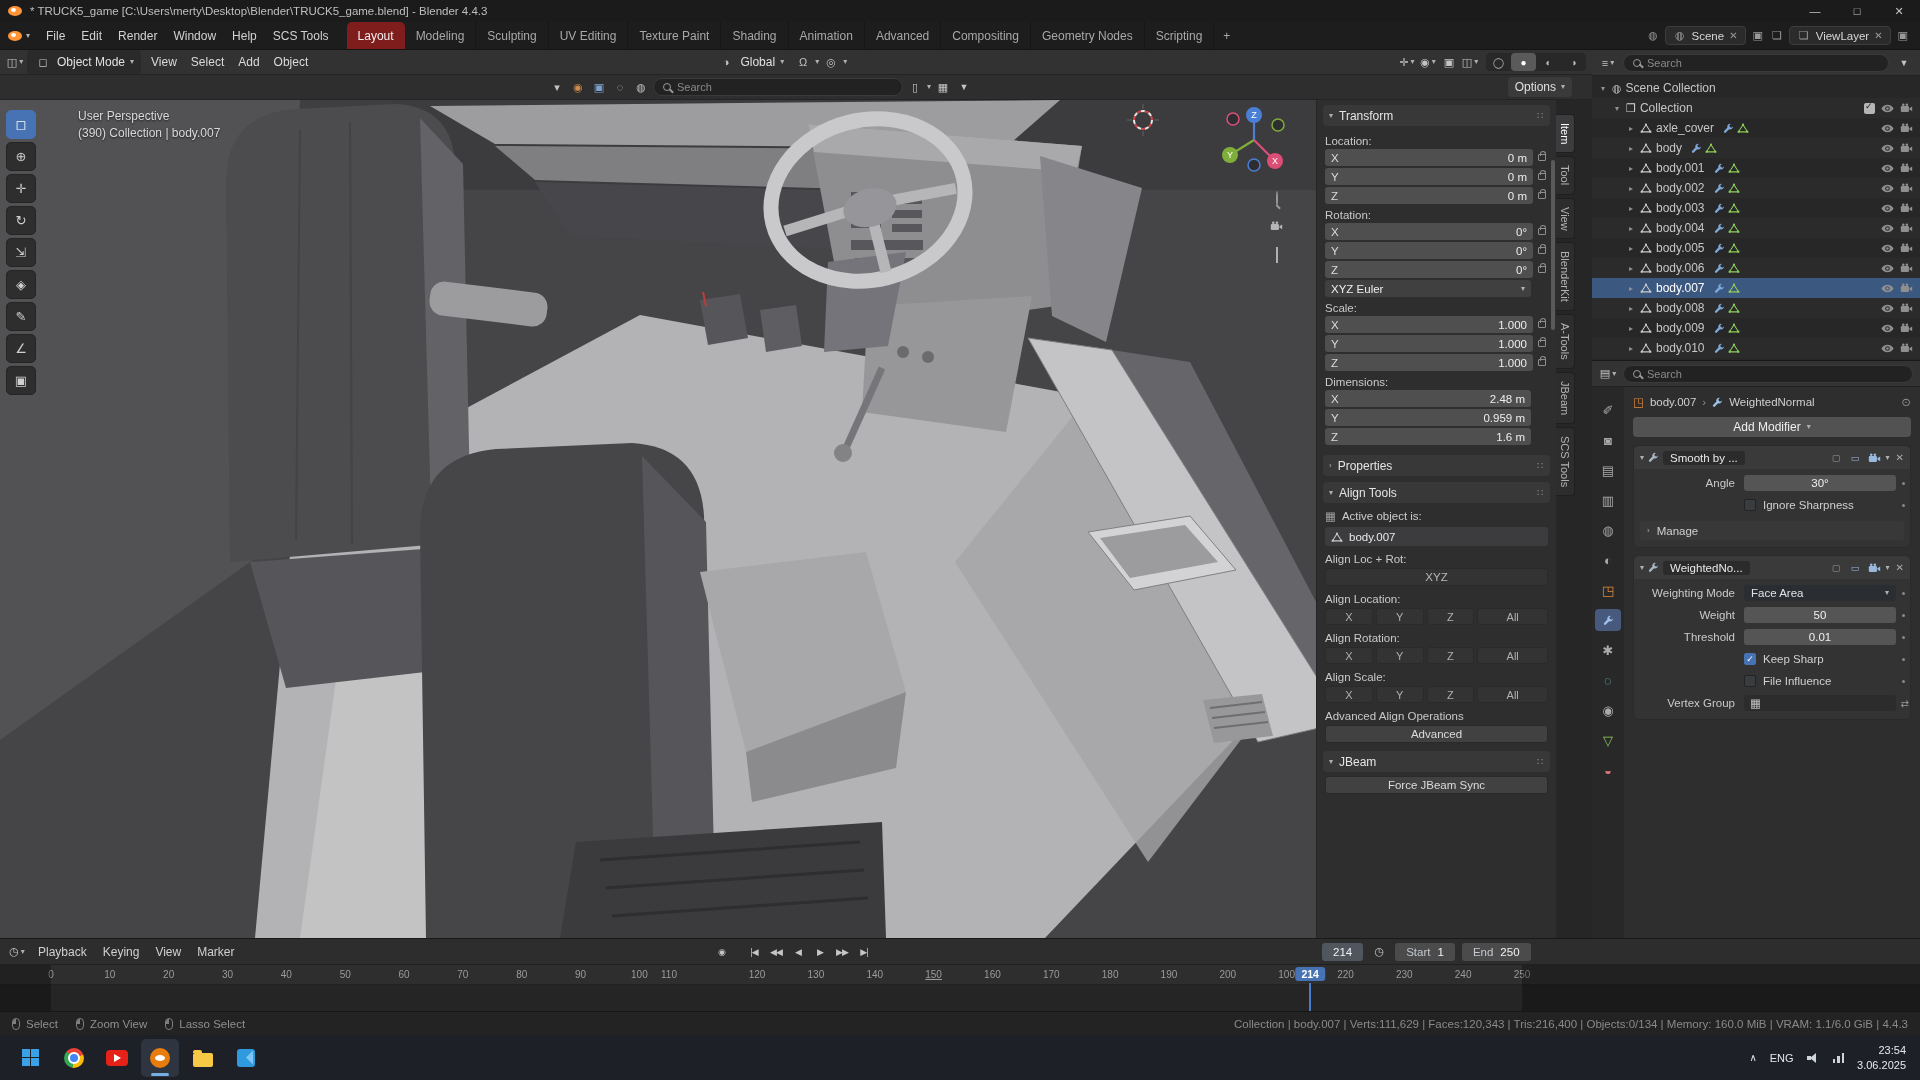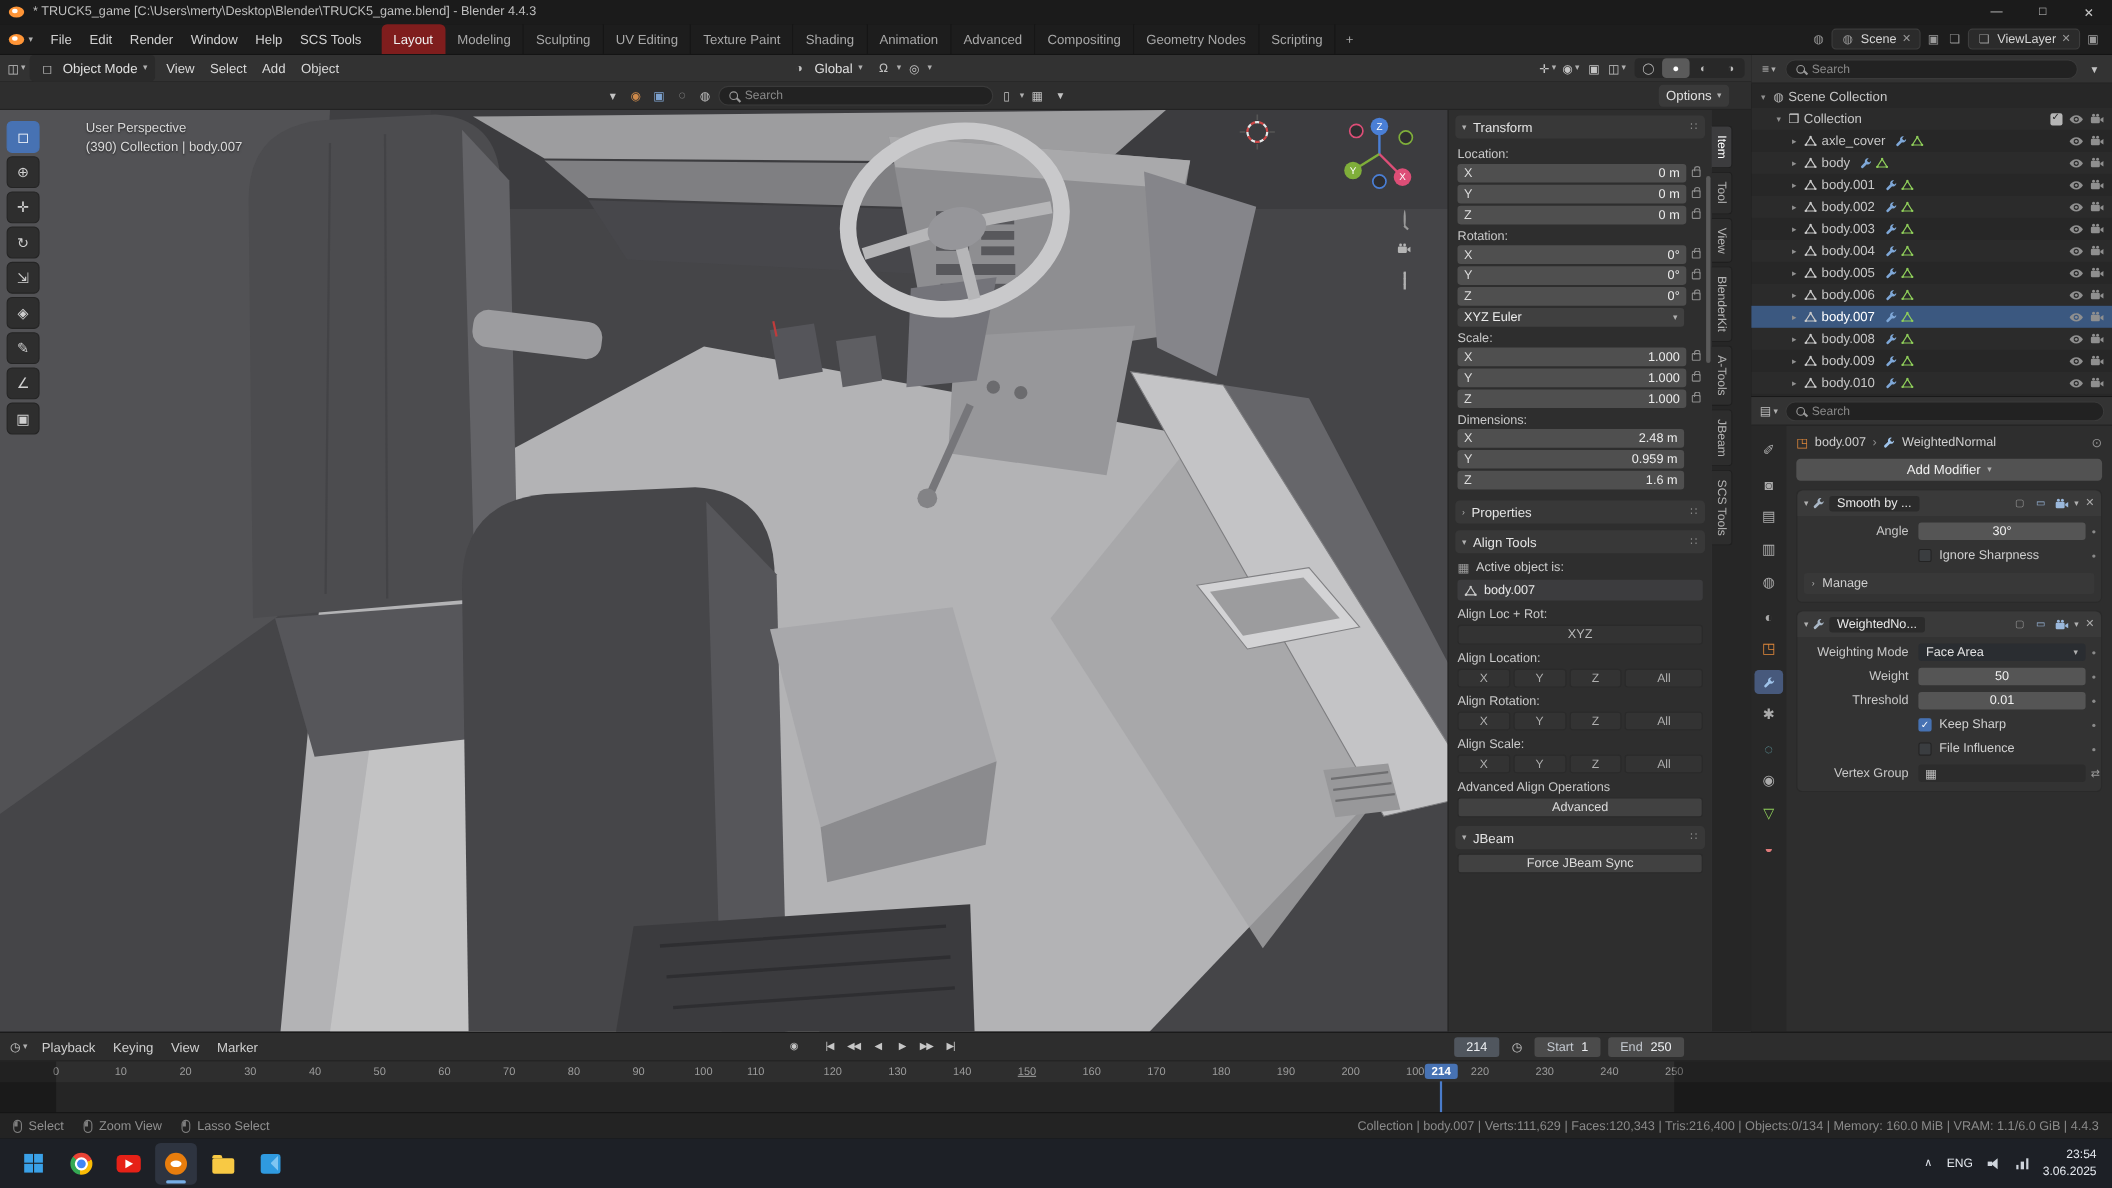--- a/index.html
+++ b/index.html
@@ -1336,21 +1336,21 @@
       <span class="tick" style="left: 109.84px;">10</span>
       <span class="tick" style="left: 168.68px;">20</span>
       <span class="tick" style="left: 227.52px;">30</span>
       <span class="tick" style="left: 286.36px;">40</span>
       <span class="tick" style="left: 345.2px;">50</span>
       <span class="tick" style="left: 404.04px;">60</span>
       <span class="tick" style="left: 462.88px;">70</span>
       <span class="tick" style="left: 521.72px;">80</span>
       <span class="tick" style="left: 580.56px;">90</span>
       <span class="tick" style="left: 639.4px;">100</span>
-      <span class="tick" style="left: 687px;">110</span>
+      <span class="tick" style="left: 669px;">110</span>
       <span class="tick" style="left: 757.08px;">120</span>
       <span class="tick" style="left: 815.92px;">130</span>
       <span class="tick" style="left: 874.76px;">140</span>
       <span class="tick" style="left: 933.6px; text-decoration: underline;">150</span>
       <span class="tick" style="left: 992.44px;">160</span>
       <span class="tick" style="left: 1051.28px;">170</span>
       <span class="tick" style="left: 1110.12px;">180</span>
       <span class="tick" style="left: 1168.96px;">190</span>
       <span class="tick" style="left: 1227.8px;">200</span>
       <span class="tick" style="left: 1286.64px;">100</span>

